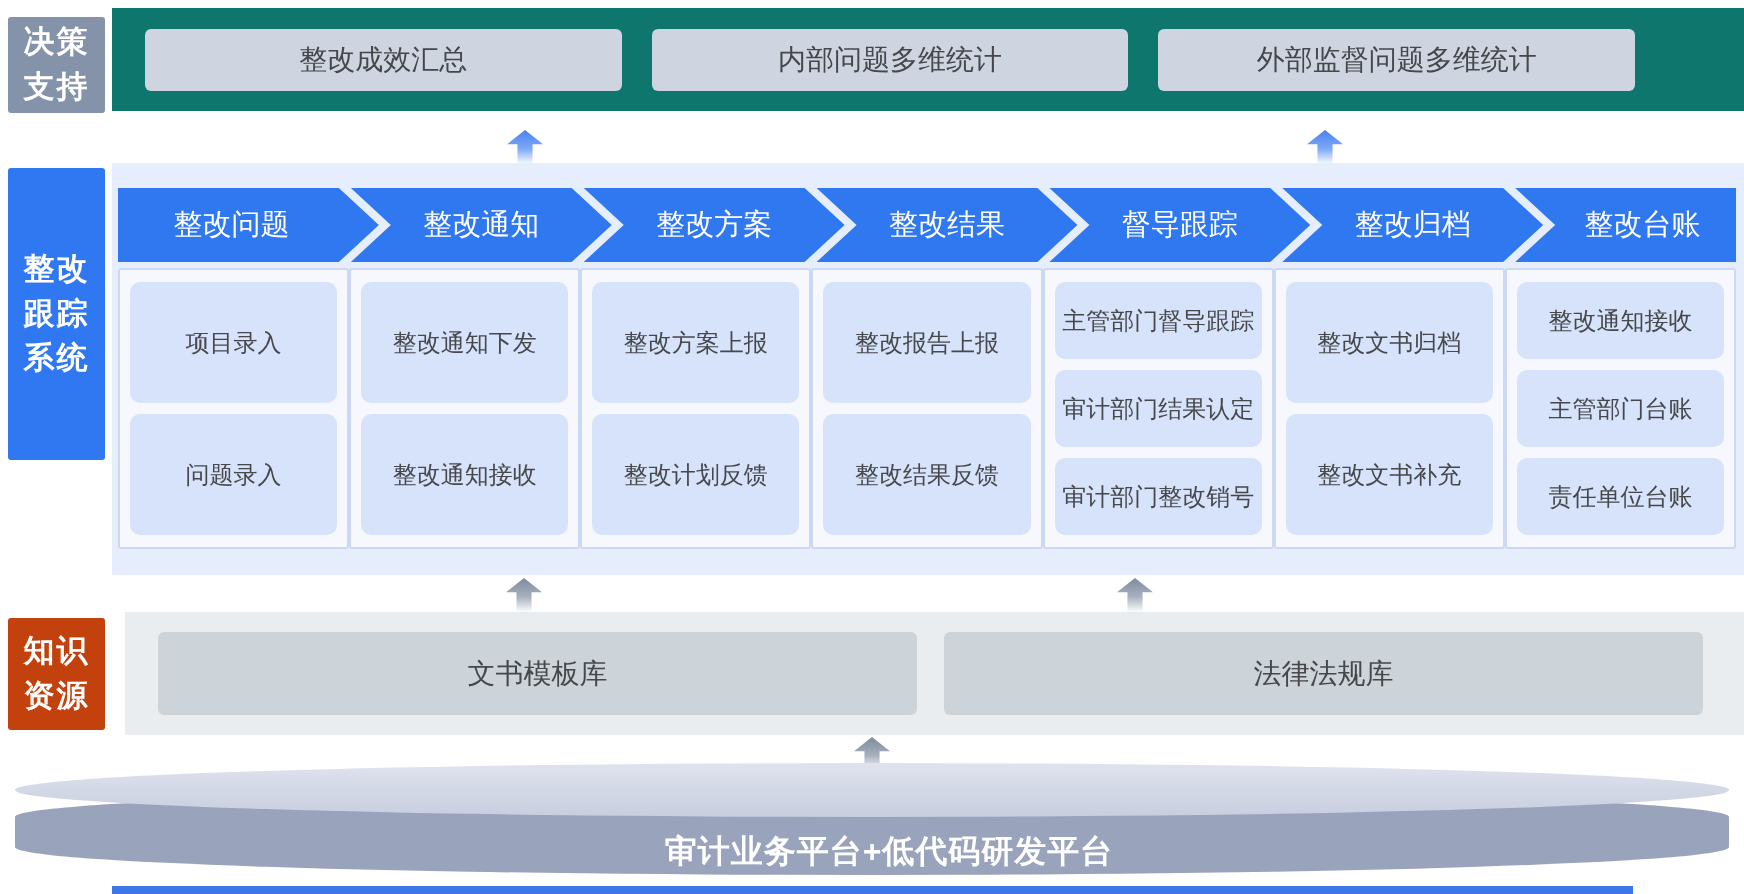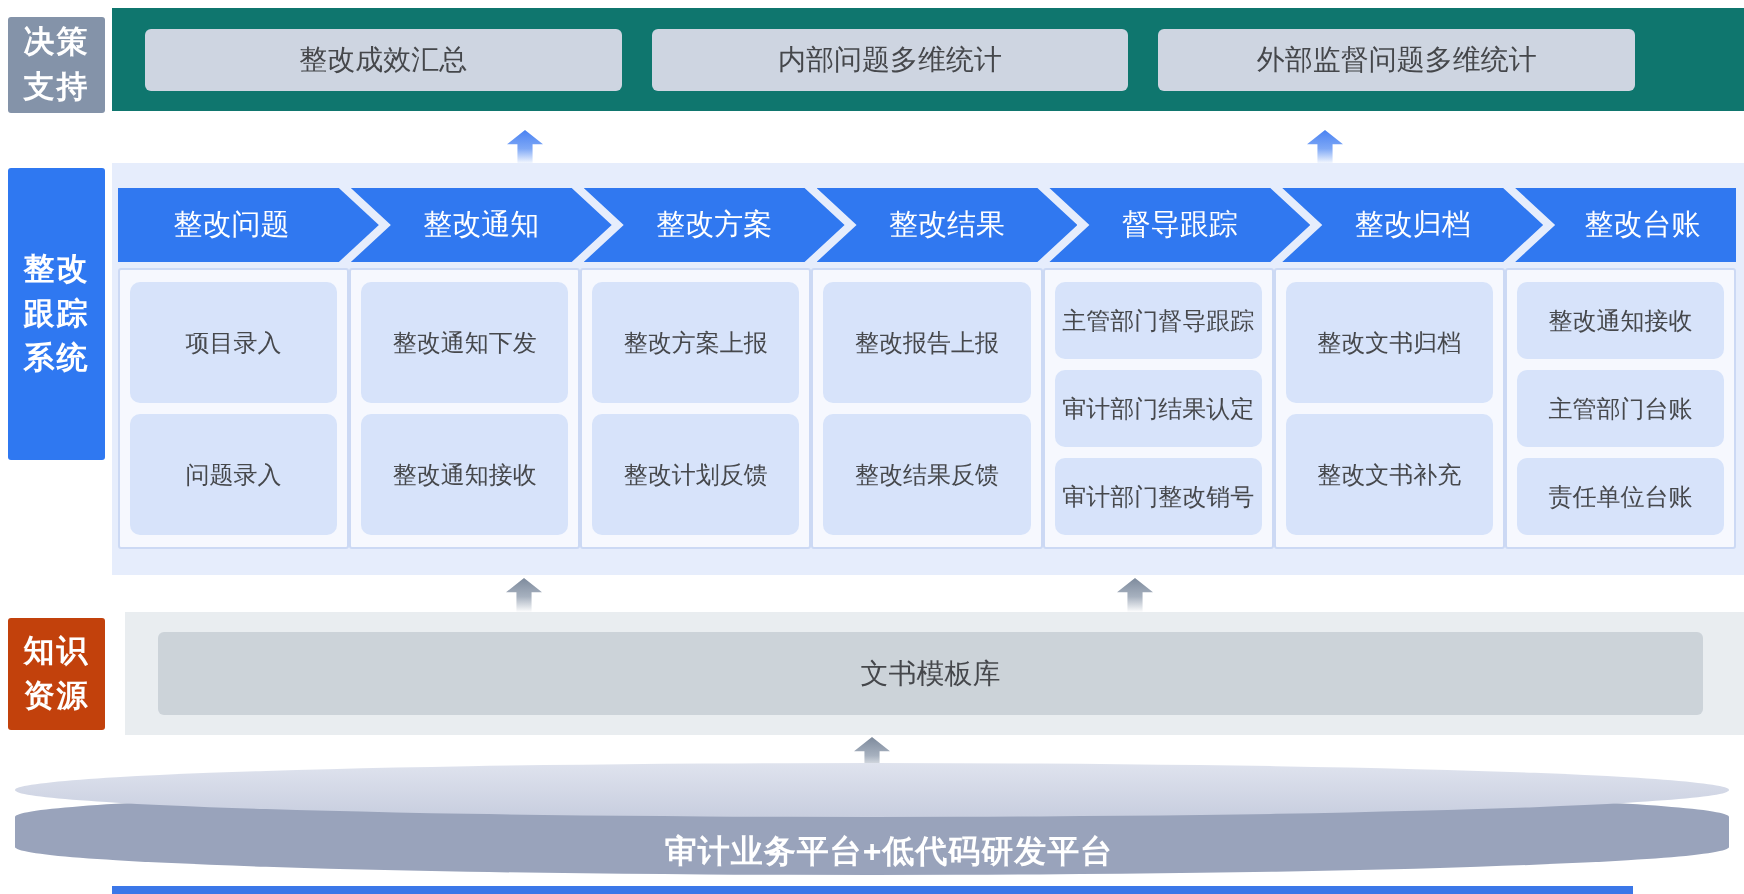--- a/index.html
+++ b/index.html
@@ -151,20 +151,21 @@
     </div>
   </div>
 
   <div class="up-arrow arrow-gray" id="arrow-g1"></div>
   <div class="up-arrow arrow-gray" id="arrow-g2"></div>
 
   <div class="side-label" id="label-knowledge">知识
 资源</div>
   <div id="band-knowledge">
     <div class="kbox">文书模板库</div>
+    <div class="kbox">法律法规库</div>
   </div>
 
   <div class="up-arrow arrow-gray" id="arrow-g3"></div>
 
   <div id="cyl-body"></div>
   <div id="cyl-top"></div>
   <div id="cyl-text">审计业务平台+低代码研发平台</div>
 
   <div id="bottom-strip"></div>
 

